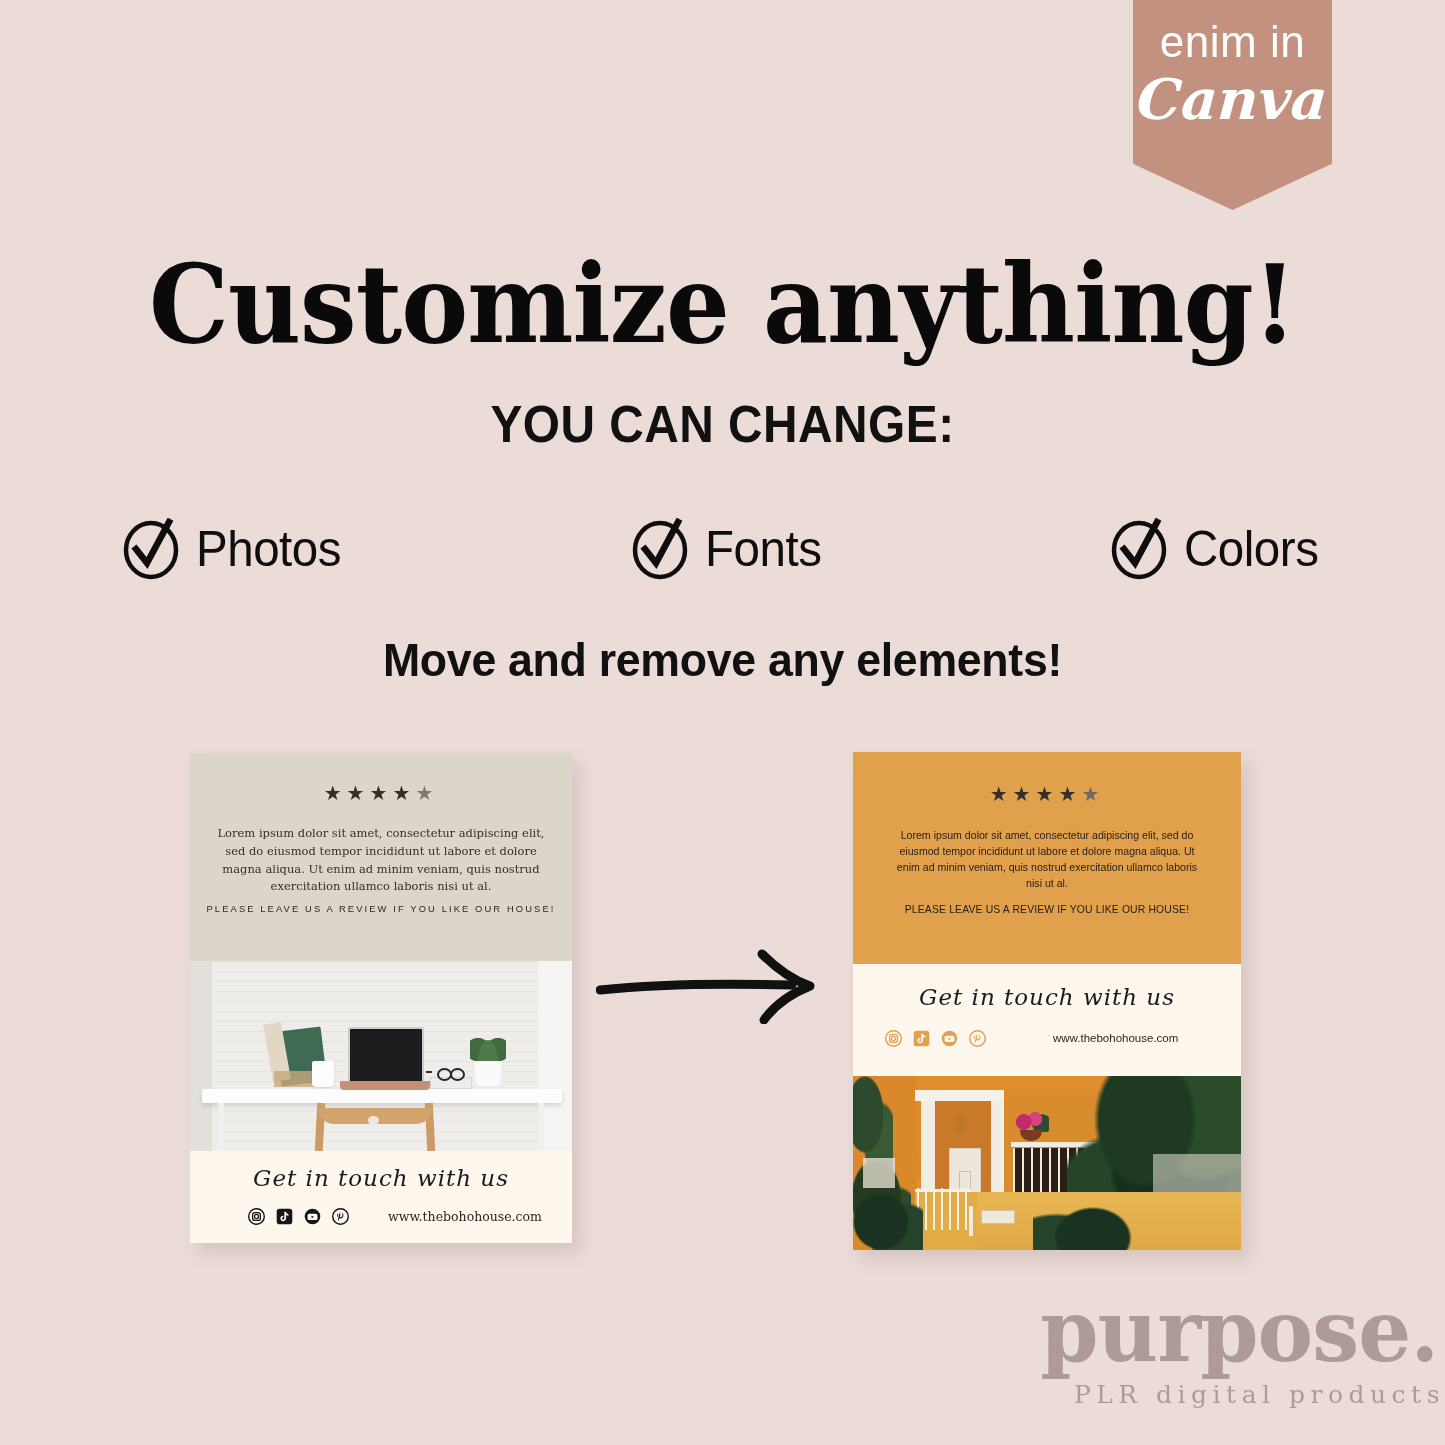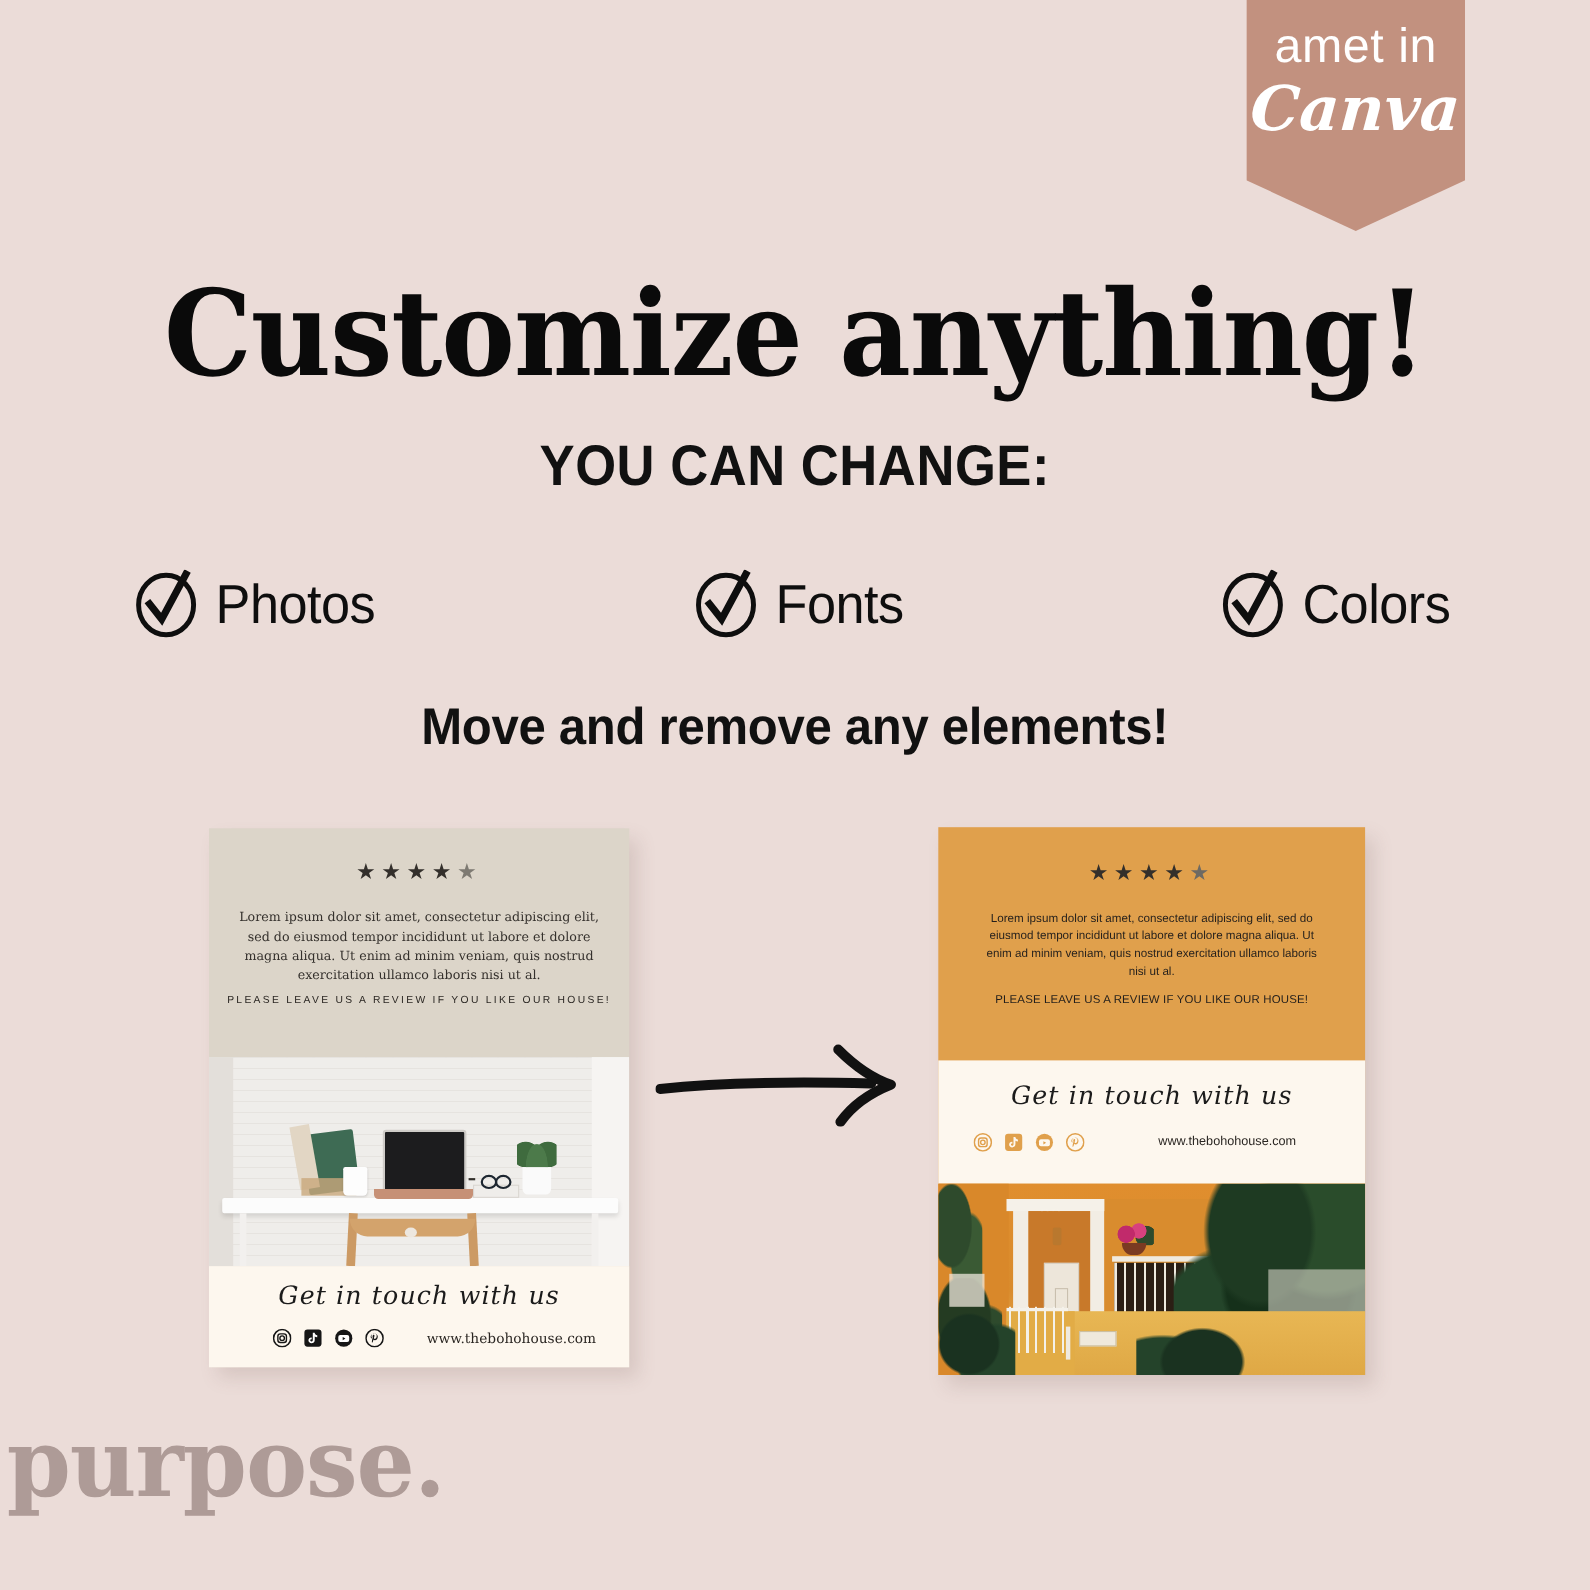--- a/index.html
+++ b/index.html
@@ -113,41 +113,41 @@
   .social{display:flex;align-items:center;gap:11px;}
   .social svg{display:block;}
 
   .star{font-size:20px;line-height:1;letter-spacing:5px;}
 
   
   .arrow{position:absolute;left:596px;top:946px;width:236px;height:78px;}
 
   
   .logo{
-    position:absolute;left:0;right:0;top:1288px;text-align:left;
+    position:absolute;left:0;right:0;top:1288px;text-align:right;
   }
   .logo-main{
     font-family:"DejaVu Serif", serif; font-weight:700; font-size:86px; line-height:1;
     color:#AE9B97; letter-spacing:-1px; transform:scaleX(.97); display:inline-block;
   }
   .logo-sub{
     font-family:"DejaVu Serif", serif; font-size:25px; color:#AE9B97;
     letter-spacing:5.5px; margin-top:6px;
   }
 
   
   .abs{position:absolute;}
 </style>
 </head>
 <body>
 
 <div class="stage">
 
   <div class="ribbon">
-    <div class="ribbon-edit">amet in</div>
+    <div class="ribbon-edit">enim in</div>
     <div class="ribbon-canva">Canva</div>
   </div>
 
   <div class="headline">Customize anything!</div>
   <div class="subhead">YOU CAN CHANGE:</div>
 
   <div class="check-row">
 
     <div class="check-item">
       <span>
@@ -378,15 +378,16 @@
 
   <div>
     <svg class="arrow" viewBox="0 0 236 78">
       <path d="M4 44 C 60 38, 120 37, 196 39" fill="none" stroke="#111111" stroke-width="9" stroke-linecap="round"></path>
       <path d="M166 8 C 182 24, 196 34, 214 40 C 194 48, 178 60, 168 74" fill="none" stroke="#111111" stroke-width="9" stroke-linecap="round" stroke-linejoin="round"></path>
     </svg>
   </div>
 
   <div class="logo">
     <div class="logo-main">purpose.</div>
+    <div class="logo-sub">PLR digital products</div>
   </div>
 
 </div>
 
 </body></html>

